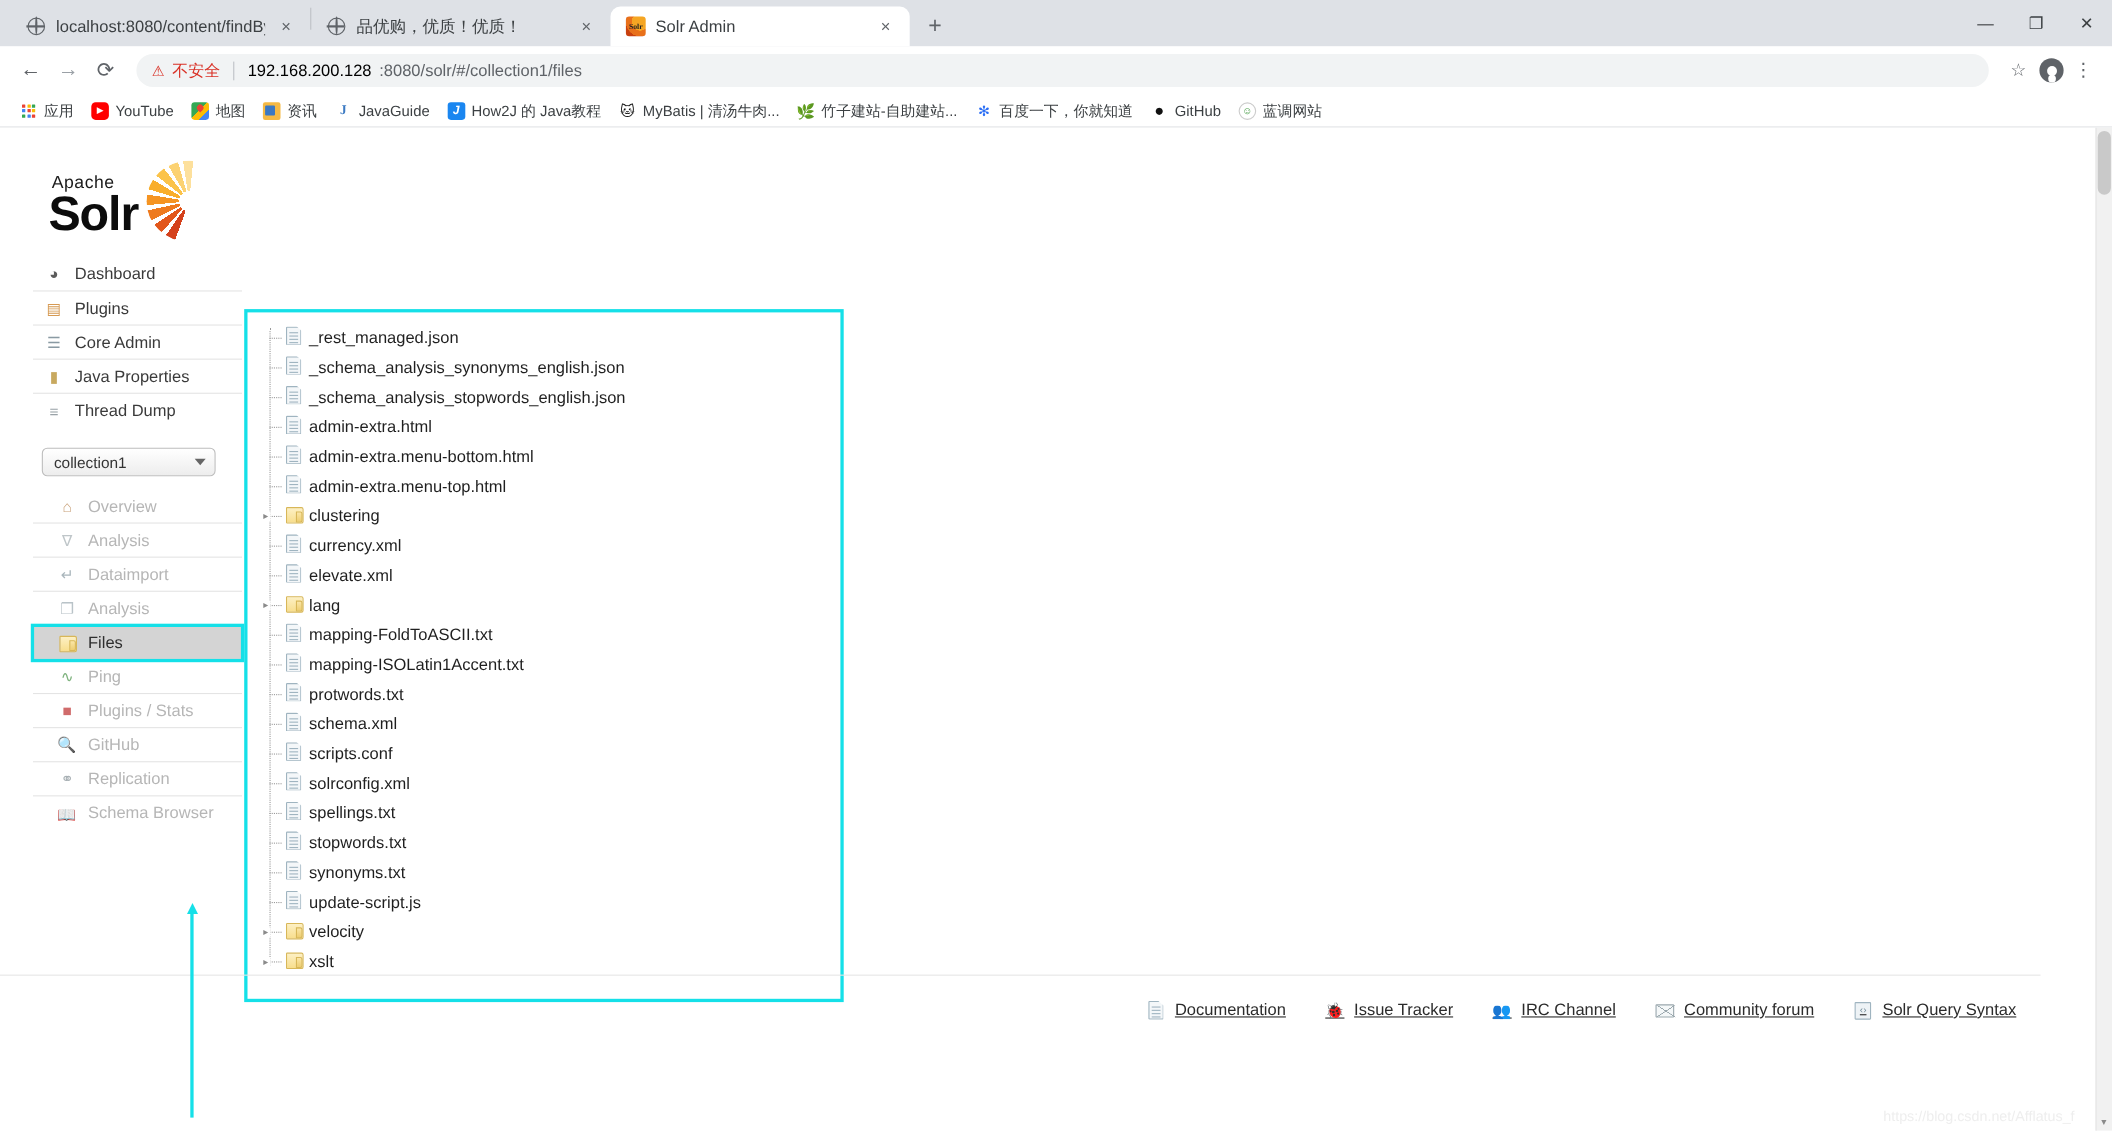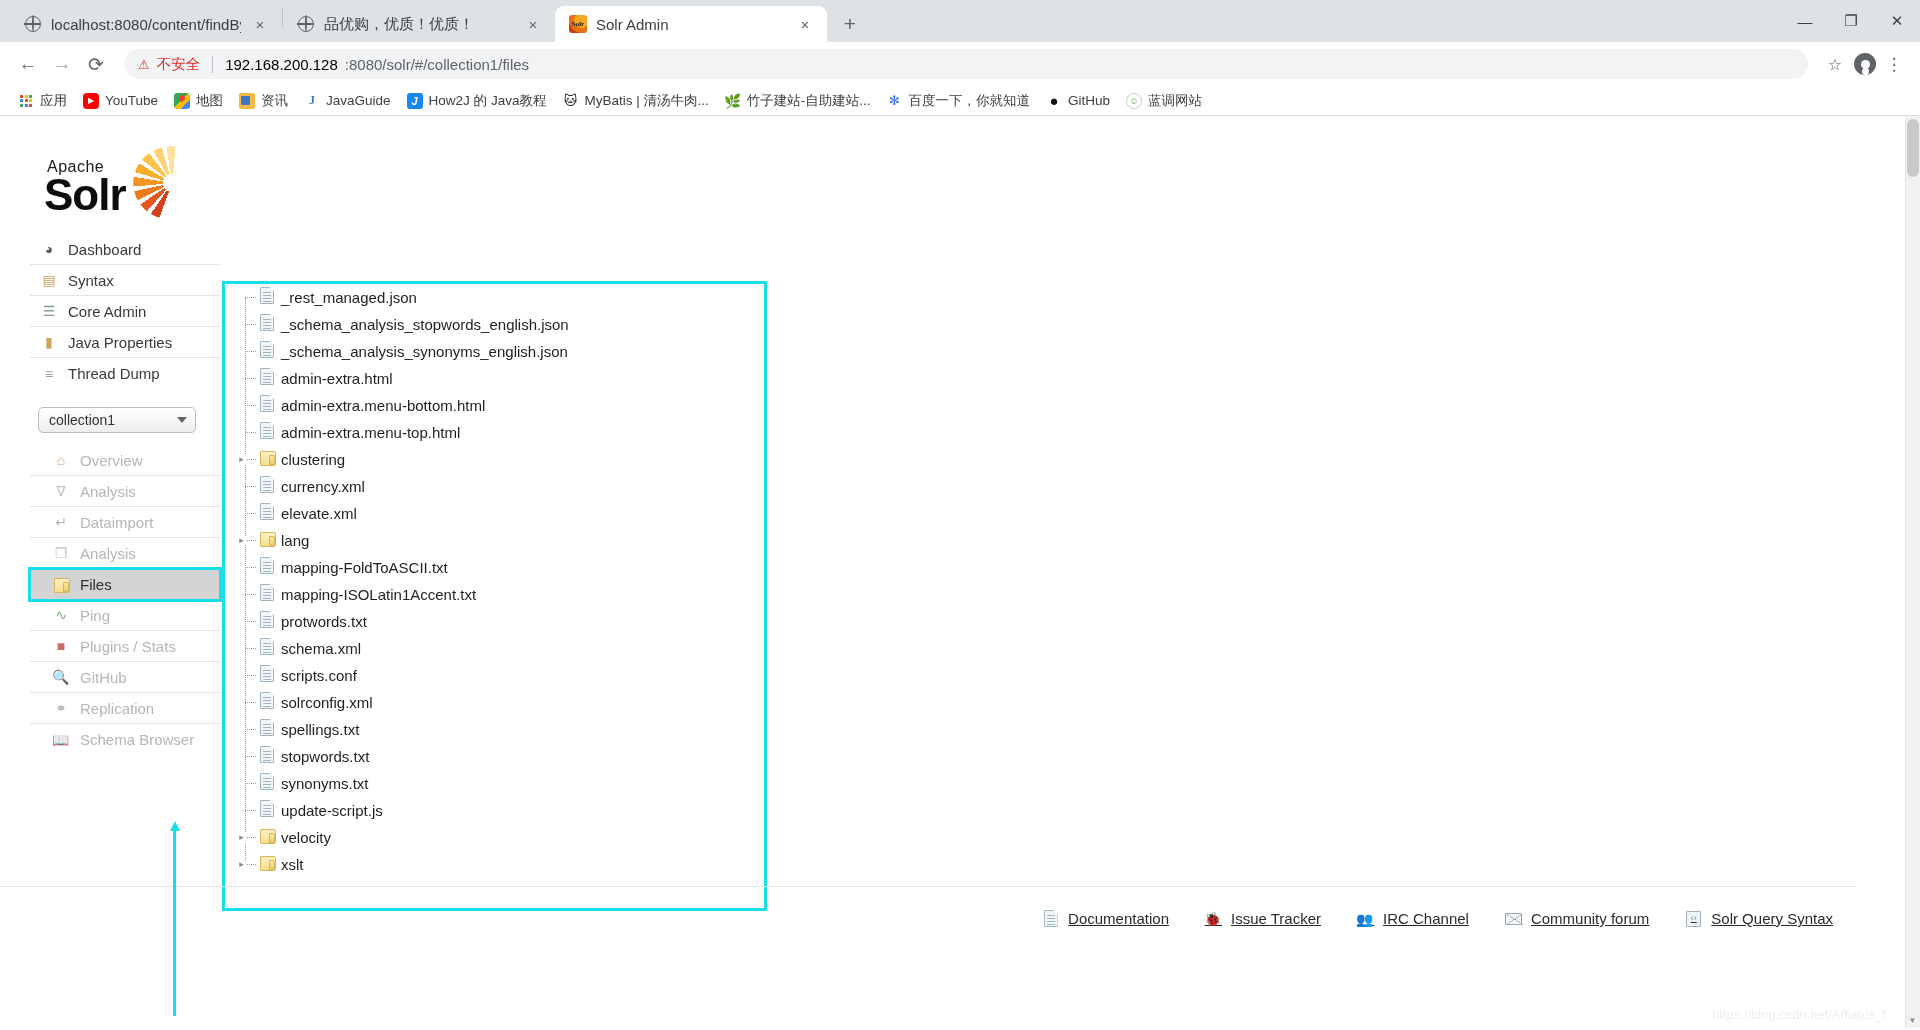--- a/index.html
+++ b/index.html
@@ -156,21 +156,21 @@
   .fold-ic::after {
     content:"";position:absolute;right:-1px;top:6px;width:4px;height:8px;
     background:linear-gradient(#fbe6a6,#edcd71);border:1px solid #d8b758;border-radius:0 2px 2px 0;
   }
 
   
   .tree-panel {
     position:absolute;left:222px;top:165px;width:545px;height:630px;
     border:3px solid #15e0e8;background:#fff;
   }
-  .tree { position:relative;padding:0 0 0 14px; }
+  .tree { position:relative;padding:10px 0 0 14px; }
   .tree-line { position:absolute;left:20px;top:14px;bottom:10px;width:0;border-left:1px dotted #9a9a9a; }
   .tnode {
     display:flex;align-items:center;gap:0;height:27px;padding-left:6px;position:relative;
   }
   .tnode .stub { width:11px;height:1px;border-top:1px dotted #9a9a9a;margin-right:2px; }
   .tnode .twisty {
     position:absolute;left:-2px;width:9px;height:9px;
     display:flex;align-items:center;justify-content:center;
     color:#8a8a8a;font-size:9px;line-height:1;background:#fff;
   }
@@ -349,21 +349,21 @@
         <span class="solrtxt">Solr</span>
       </div>
 
       <ul class="nav">
         <li>
           <span class="nic" style="color:#5b5b5b">◕</span>
           <span>Dashboard</span>
         </li>
         <li>
           <span class="nic" style="color:#d69a53">▤</span>
-          <span>Syntax</span>
+          <span>Plugins</span>
         </li>
         <li>
           <span class="nic" style="color:#8a9aa3">☰</span>
           <span>Core Admin</span>
         </li>
         <li>
           <span class="nic" style="color:#c8a95f">▮</span>
           <span>Java Properties</span>
         </li>
         <li style="border-bottom:none">
@@ -428,26 +428,26 @@
         <div class="tree-line"></div>
         <div id="tree-rows">
             <div class="tnode">
               <span class="stub"></span>
               <span class="ticon"><span class="doc-ic"></span></span>
               <span class="tlabel">_rest_managed.json</span>
             </div>
             <div class="tnode">
               <span class="stub"></span>
               <span class="ticon"><span class="doc-ic"></span></span>
+              <span class="tlabel">_schema_analysis_synonyms_english.json</span>
+            </div>
+            <div class="tnode">
+              <span class="stub"></span>
+              <span class="ticon"><span class="doc-ic"></span></span>
               <span class="tlabel">_schema_analysis_stopwords_english.json</span>
-            </div>
-            <div class="tnode">
-              <span class="stub"></span>
-              <span class="ticon"><span class="doc-ic"></span></span>
-              <span class="tlabel">_schema_analysis_synonyms_english.json</span>
             </div>
             <div class="tnode">
               <span class="stub"></span>
               <span class="ticon"><span class="doc-ic"></span></span>
               <span class="tlabel">admin-extra.html</span>
             </div>
             <div class="tnode">
               <span class="stub"></span>
               <span class="ticon"><span class="doc-ic"></span></span>
               <span class="tlabel">admin-extra.menu-bottom.html</span>

